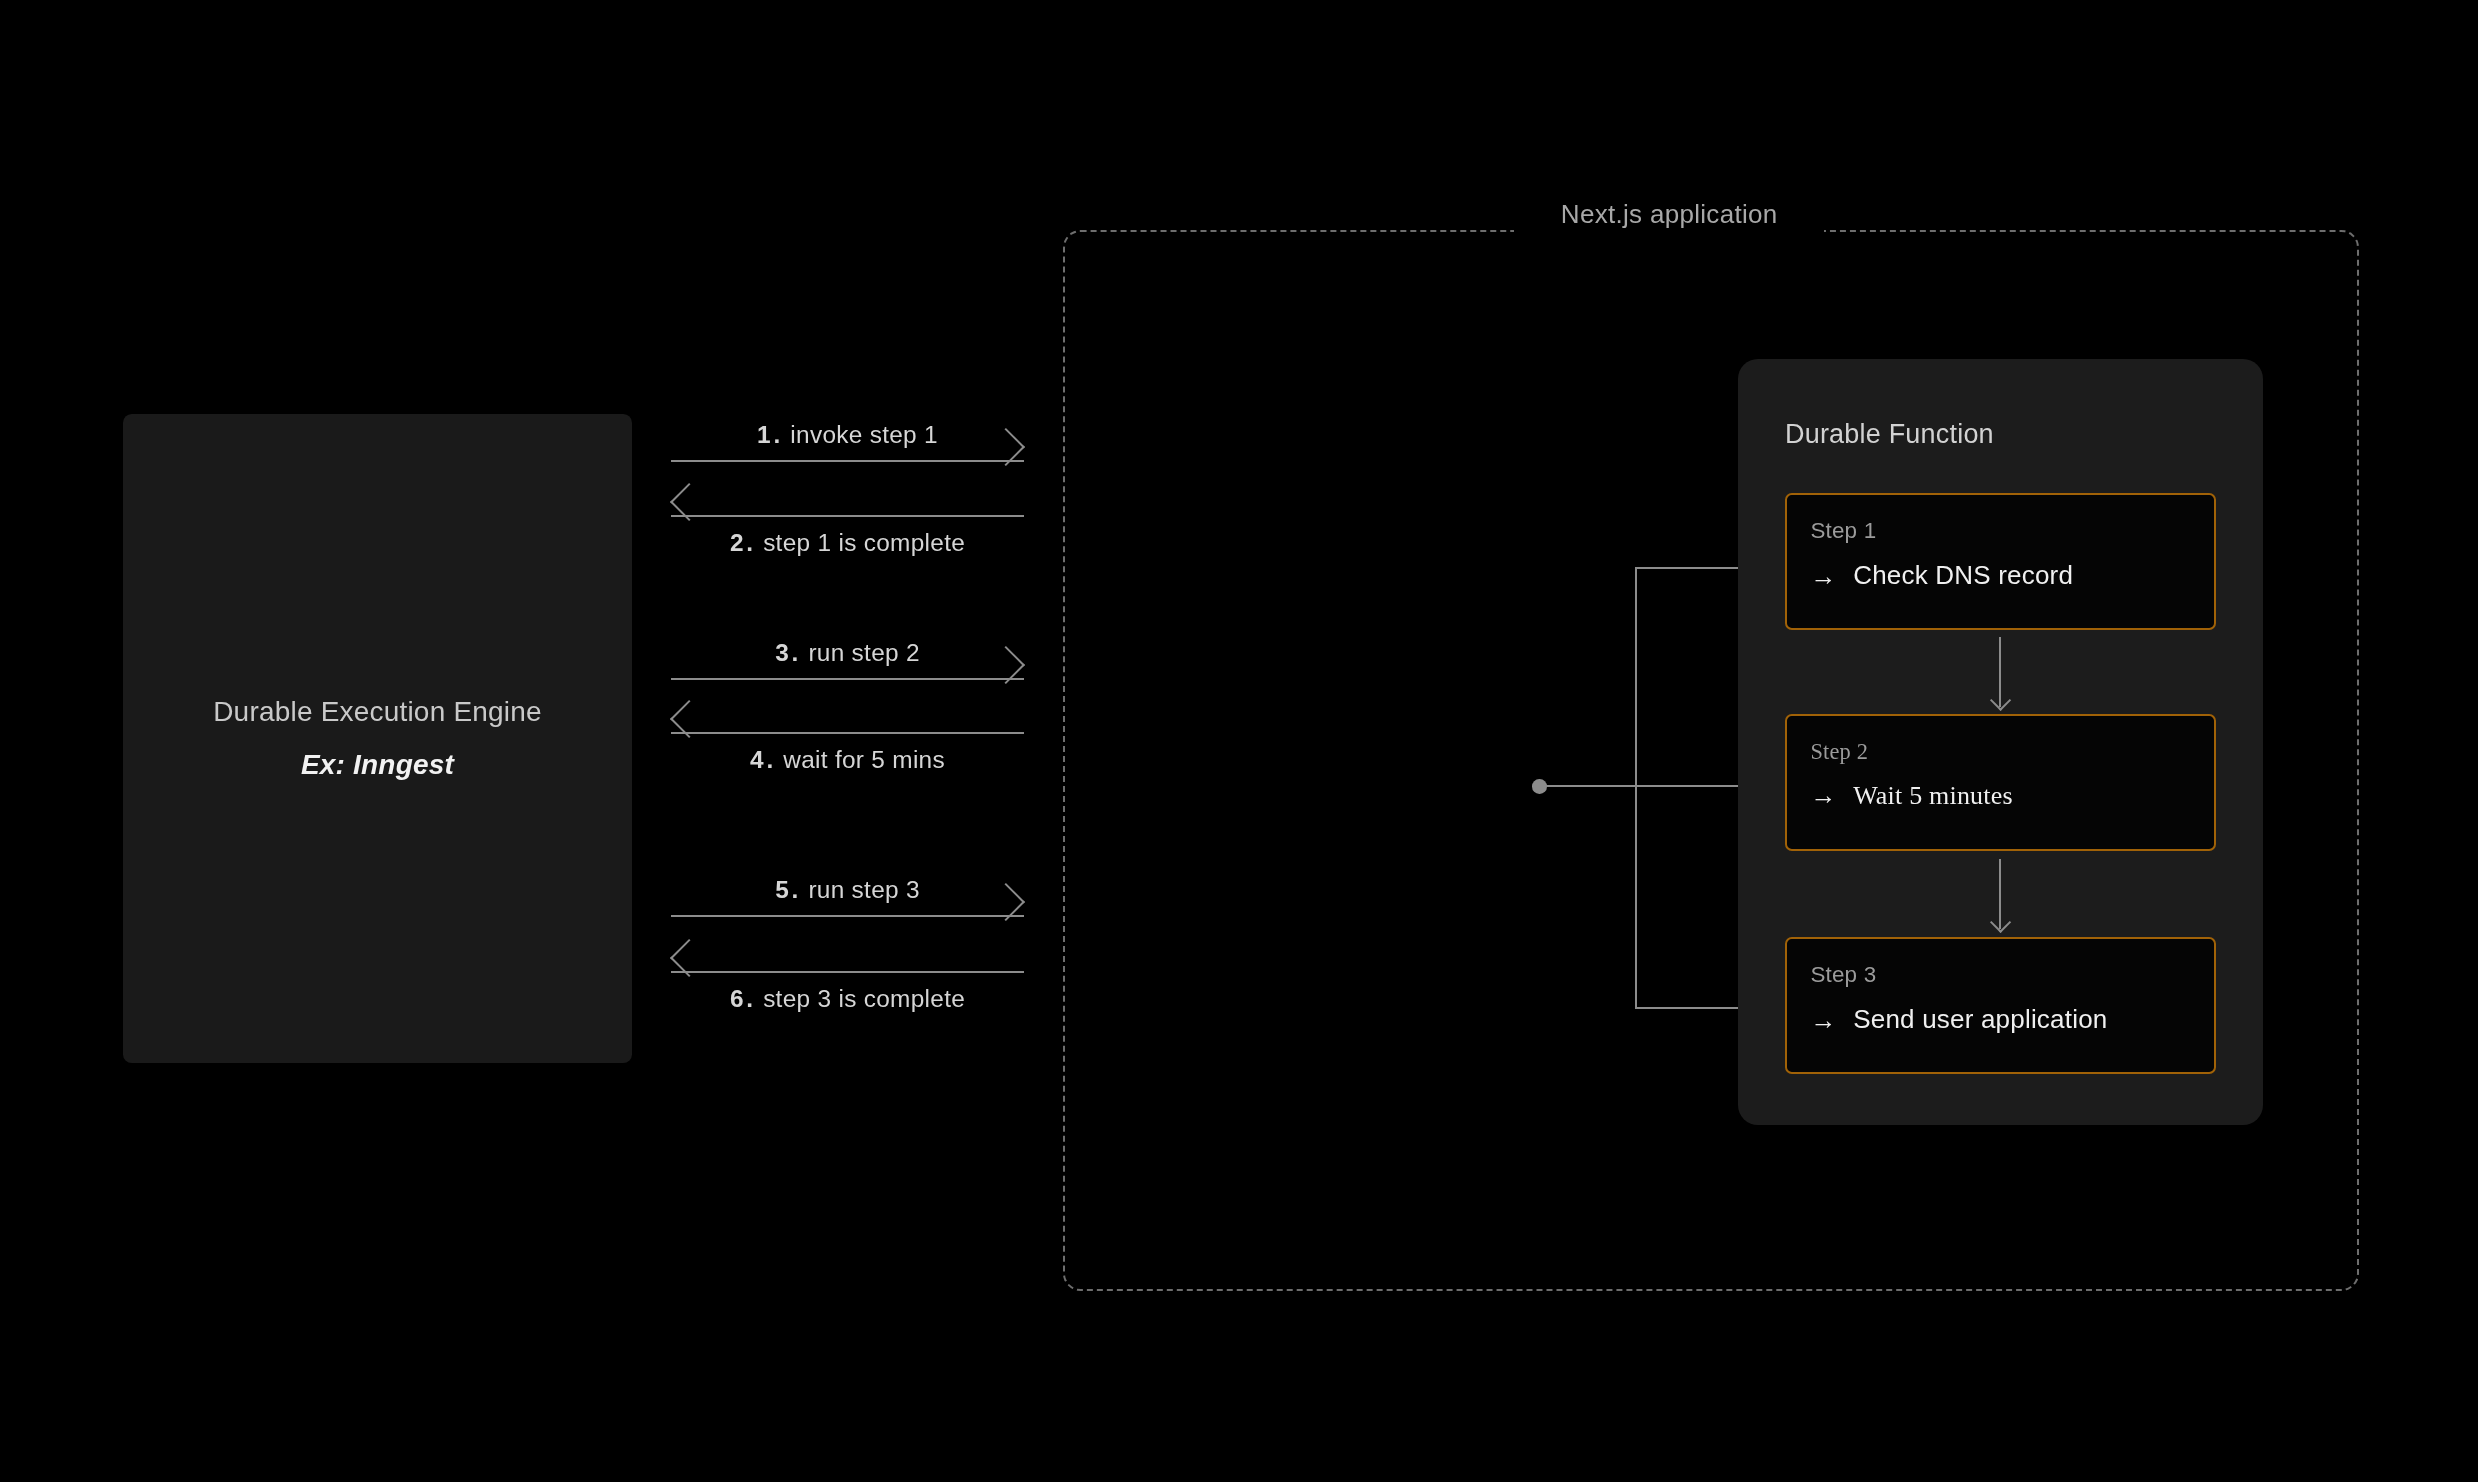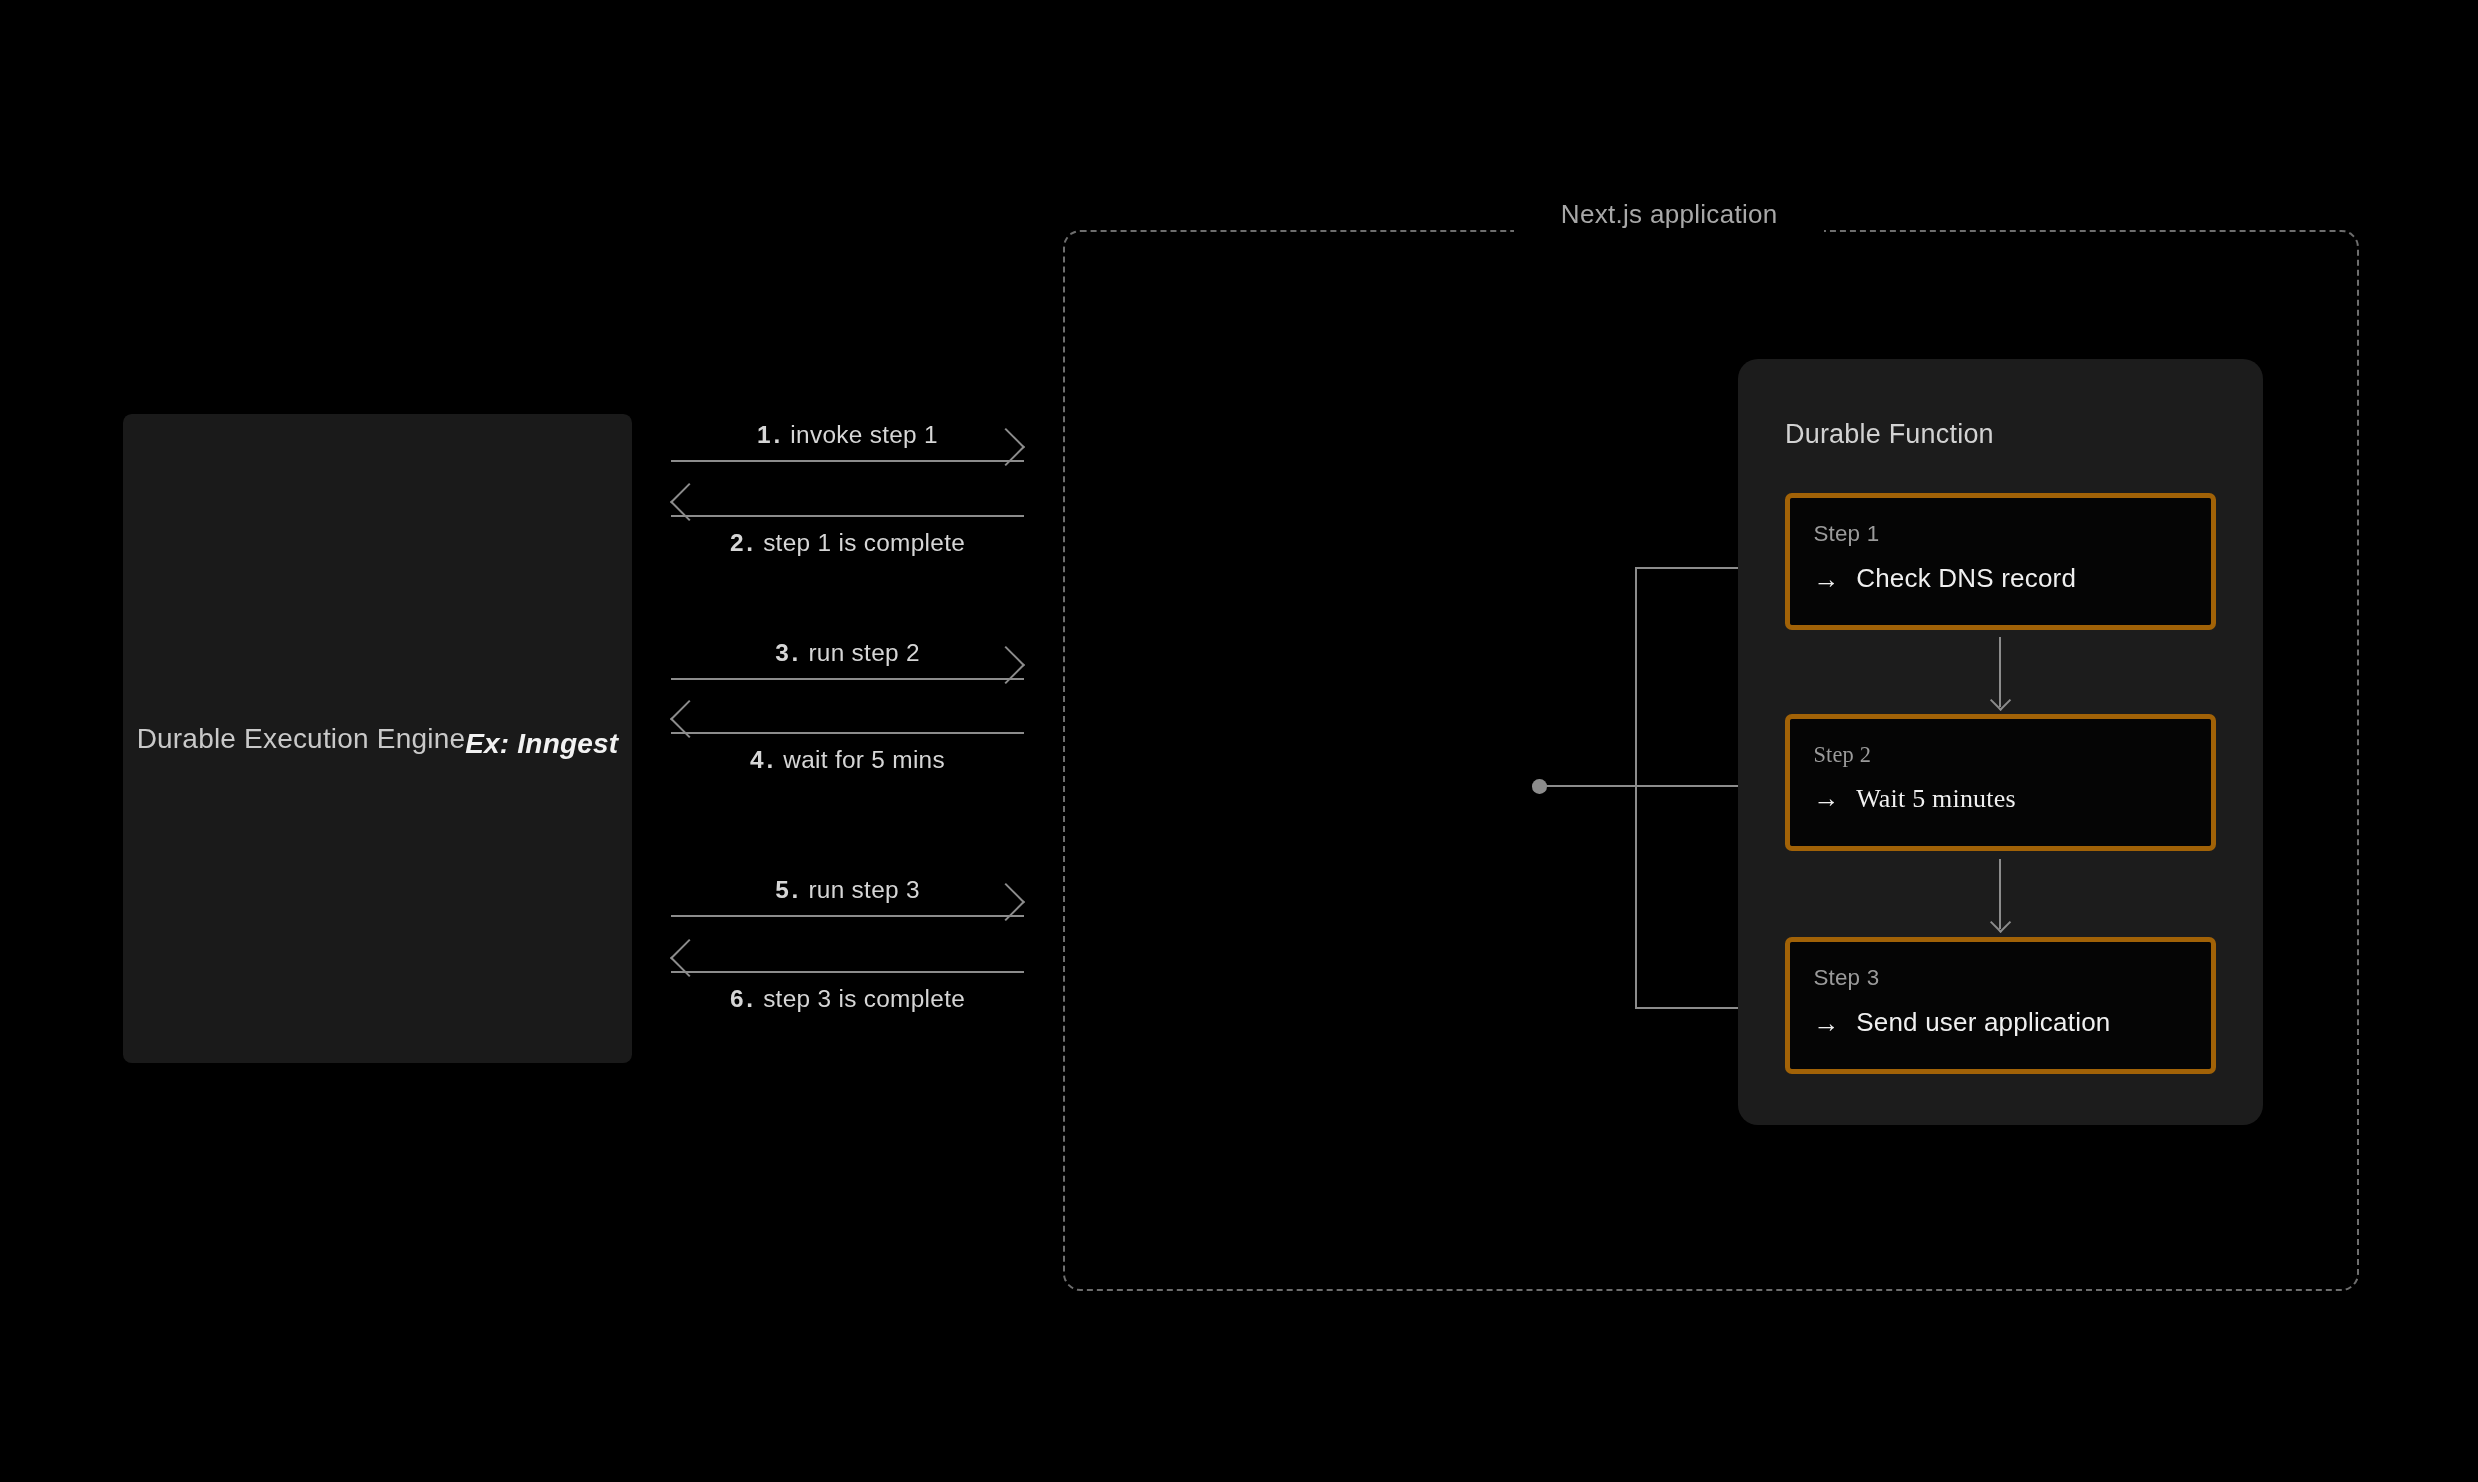--- a/index.html
+++ b/index.html
@@ -19,21 +19,21 @@
   }
 
   
   .engine-box {
     position: absolute;
     left: 123px; top: 414px;
     width: 509px; height: 649px;
     background: #1a1a1a;
     border-radius: 8.8px;
     display: flex;
-    flex-direction: row;
+    flex-direction: column;
     align-items: center;
     justify-content: center;
   }
   .engine-title {
     font-size: 28px;
     color: #c9c9c9;
     letter-spacing: 0.2px;
     line-height: 1.5;
   }
   .engine-sub {
@@ -188,21 +188,21 @@
     left: 47px; top: 60px;
     font-size: 27px;
     color: #d2d2d2;
     letter-spacing: 0.2px;
   }
   .step-card {
     position: absolute;
     left: 47px;
     width: 431px; height: 137px;
     background: #050505;
-    border: 5px solid #a16207;
+    border: 2px solid #a16207;
     border-radius: 6.8px;
     box-sizing: border-box;
   }
   .step-card.s1 { top: 134px; }
   .step-card.s2 { top: 355px; font-family: Liberation Serif, serif; }
   .step-card.s3 { top: 578px; }
   .step-label {
     position: absolute;
     left: 23.4px; top: 23.4px;
     font-size: 22.4px;

